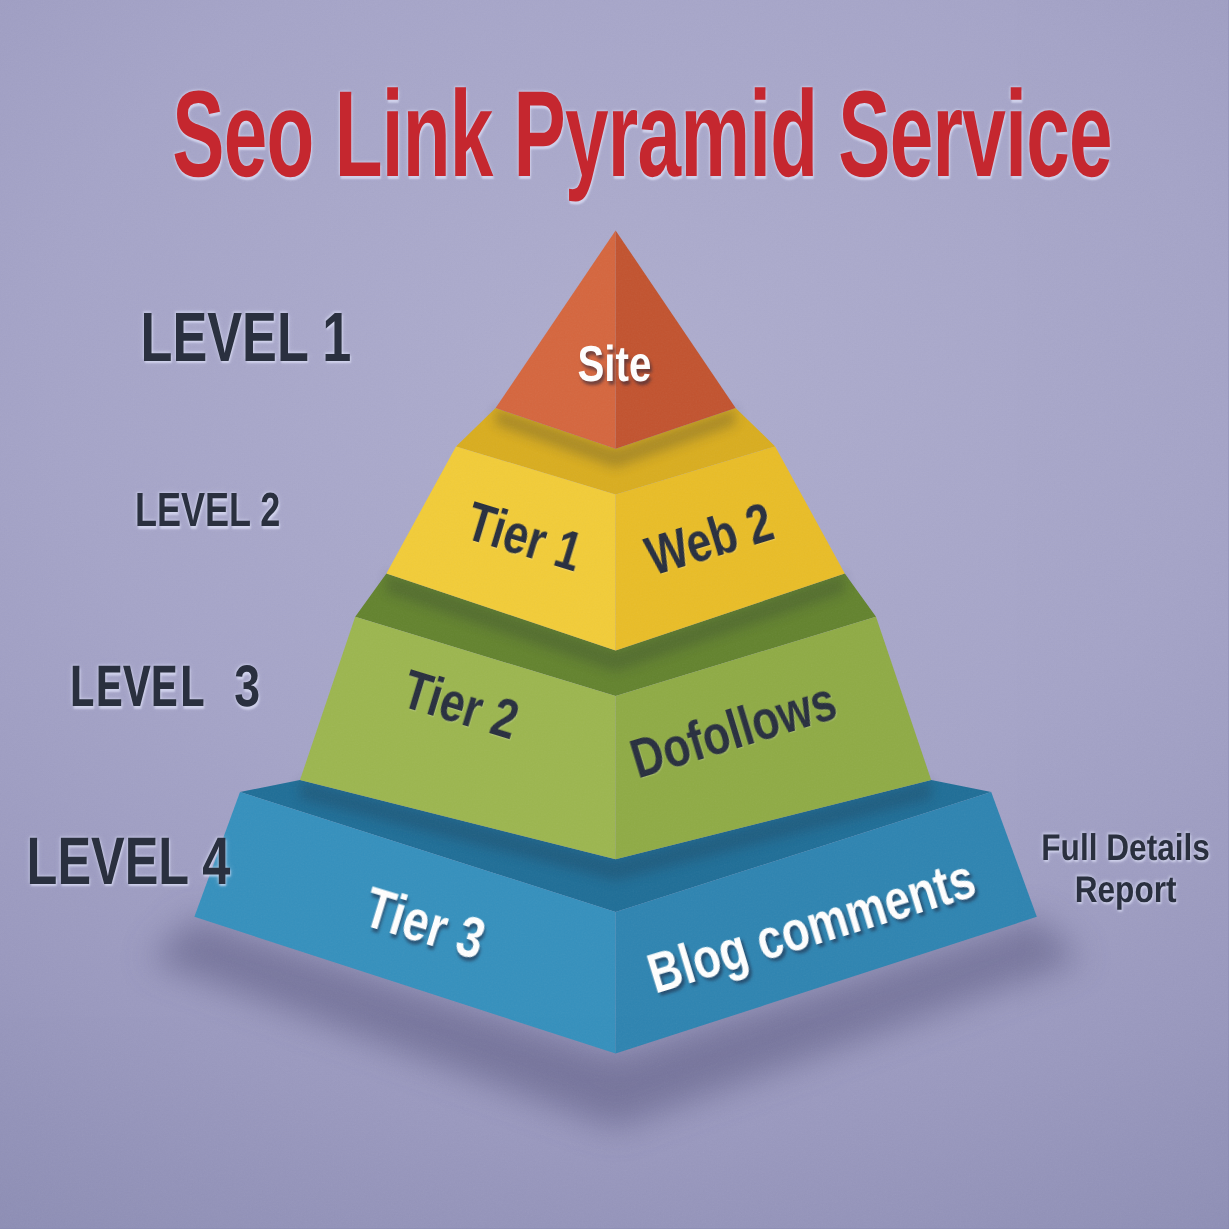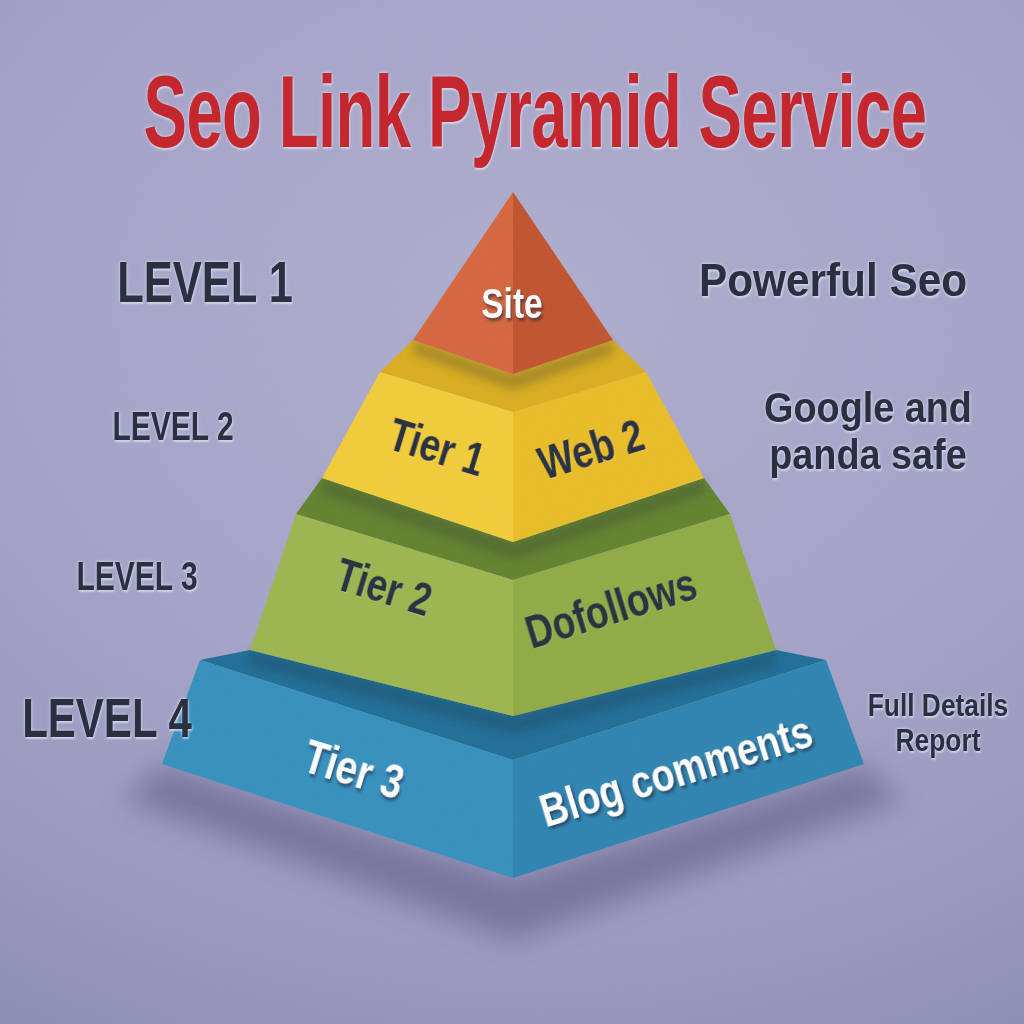--- a/index.html
+++ b/index.html
@@ -85,36 +85,27 @@
   <div class="lbl halo title" style="left: 535px; top: 112px; color: rgb(197, 39, 47);">
     <span class="cond sx64">Seo Link Pyramid Service</span>
   </div>
 
   <div class="lbl halo" style="left: 205px; top: 282px; font-size: 58px; color: rgb(42, 48, 63);">
     <span class="cond sx75">LEVEL 1</span>
   </div>
   <div class="lbl halo" style="left: 173px; top: 426px; font-size: 40px; color: rgb(42, 48, 63);">
     <span class="cond sx75">LEVEL 2</span>
   </div>
-  <div class="lbl halo" style="left: 137px; top: 576px; font-size: 40px; color: rgb(42, 48, 63);">
+  <div class="lbl halo" style="left: 137px; top: 576px; font-size: 51px; color: rgb(42, 48, 63); font-family: Liberation Mono, monospace;">
     <span class="cond sx75">LEVEL 3</span>
   </div>
   <div class="lbl halo" style="left: 107px; top: 718px; font-size: 56px; color: rgb(42, 48, 63);">
     <span class="cond sx75">LEVEL 4</span>
   </div>
 
-  <div class="lbl halo" style="left: 833px; top: 281px; font-size: 46px; color: rgb(42, 48, 63);">
-    <span class="cond sx92"><span class="line">Powerful Seo</span></span>
-  </div>
-  <div class="lbl halo" style="left: 868px; top: 431px; font-size: 42px; color: rgb(42, 48, 63);">
-    <span class="cond sx90">
-      <span class="line">Google and</span>
-      <span class="line">panda safe</span>
-    </span>
-  </div>
   <div class="lbl halo" style="left: 938px; top: 724px; font-size: 31px; color: rgb(42, 48, 63);">
     <span class="cond sx85">
       <span class="line">Full Details</span>
       <span class="line">Report</span>
     </span>
   </div>
 
 </div>
 
 </body></html>

